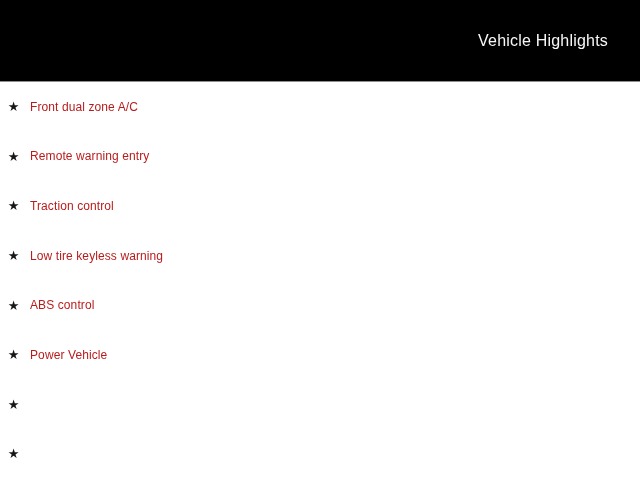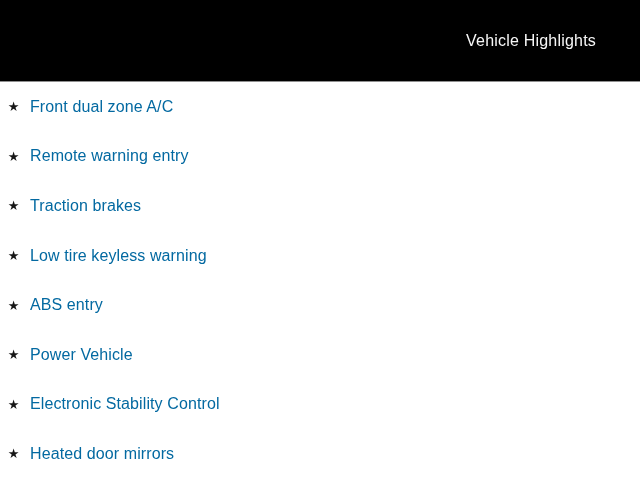--- a/index.html
+++ b/index.html
@@ -19,21 +19,21 @@
     display: flex;
     flex-direction: column;
   }
   .header {
     height: 82px;
     background: #000000;
     border-bottom: 1px solid #8f8f8f;
     display: flex;
     align-items: center;
     justify-content: flex-end;
-    padding-right: 44px;
+    padding-right: 32px;
     box-sizing: border-box;
     flex: 0 0 auto;
   }
   .header-title {
     color: #f7f7f7;
     font-size: 16px;
     font-weight: 400;
     letter-spacing: 0.2px;
     line-height: 1;
   }
@@ -51,22 +51,22 @@
   }
   .star {
     color: #161616;
     font-size: 13px;
     width: 13px;
     line-height: 1;
     text-align: center;
     flex: 0 0 auto;
   }
   .label {
-    color: #0369a1;
-    font-size: 16px;
+    color: #b91c1c;
+    font-size: 12px;
     line-height: 1;
     margin-left: 10px;
     letter-spacing: 0.1px;
   }
 </style>
 </head>
 <body>
 
 <div class="page">
 
@@ -81,43 +81,41 @@
       <span class="label">Front dual zone A/C</span>
     </div>
 
     <div class="highlight-row">
       <span class="star">★</span>
       <span class="label">Remote warning entry</span>
     </div>
 
     <div class="highlight-row">
       <span class="star">★</span>
-      <span class="label">Traction brakes</span>
+      <span class="label">Traction control</span>
     </div>
 
     <div class="highlight-row">
       <span class="star">★</span>
       <span class="label">Low tire keyless warning</span>
     </div>
 
     <div class="highlight-row">
       <span class="star">★</span>
-      <span class="label">ABS entry</span>
+      <span class="label">ABS control</span>
     </div>
 
     <div class="highlight-row">
       <span class="star">★</span>
       <span class="label">Power Vehicle</span>
     </div>
 
     <div class="highlight-row">
       <span class="star">★</span>
-      <span class="label">Electronic Stability Control</span>
     </div>
 
     <div class="highlight-row">
       <span class="star">★</span>
-      <span class="label">Heated door mirrors</span>
     </div>
 
   </div>
 
 </div>
 
 </body></html>

